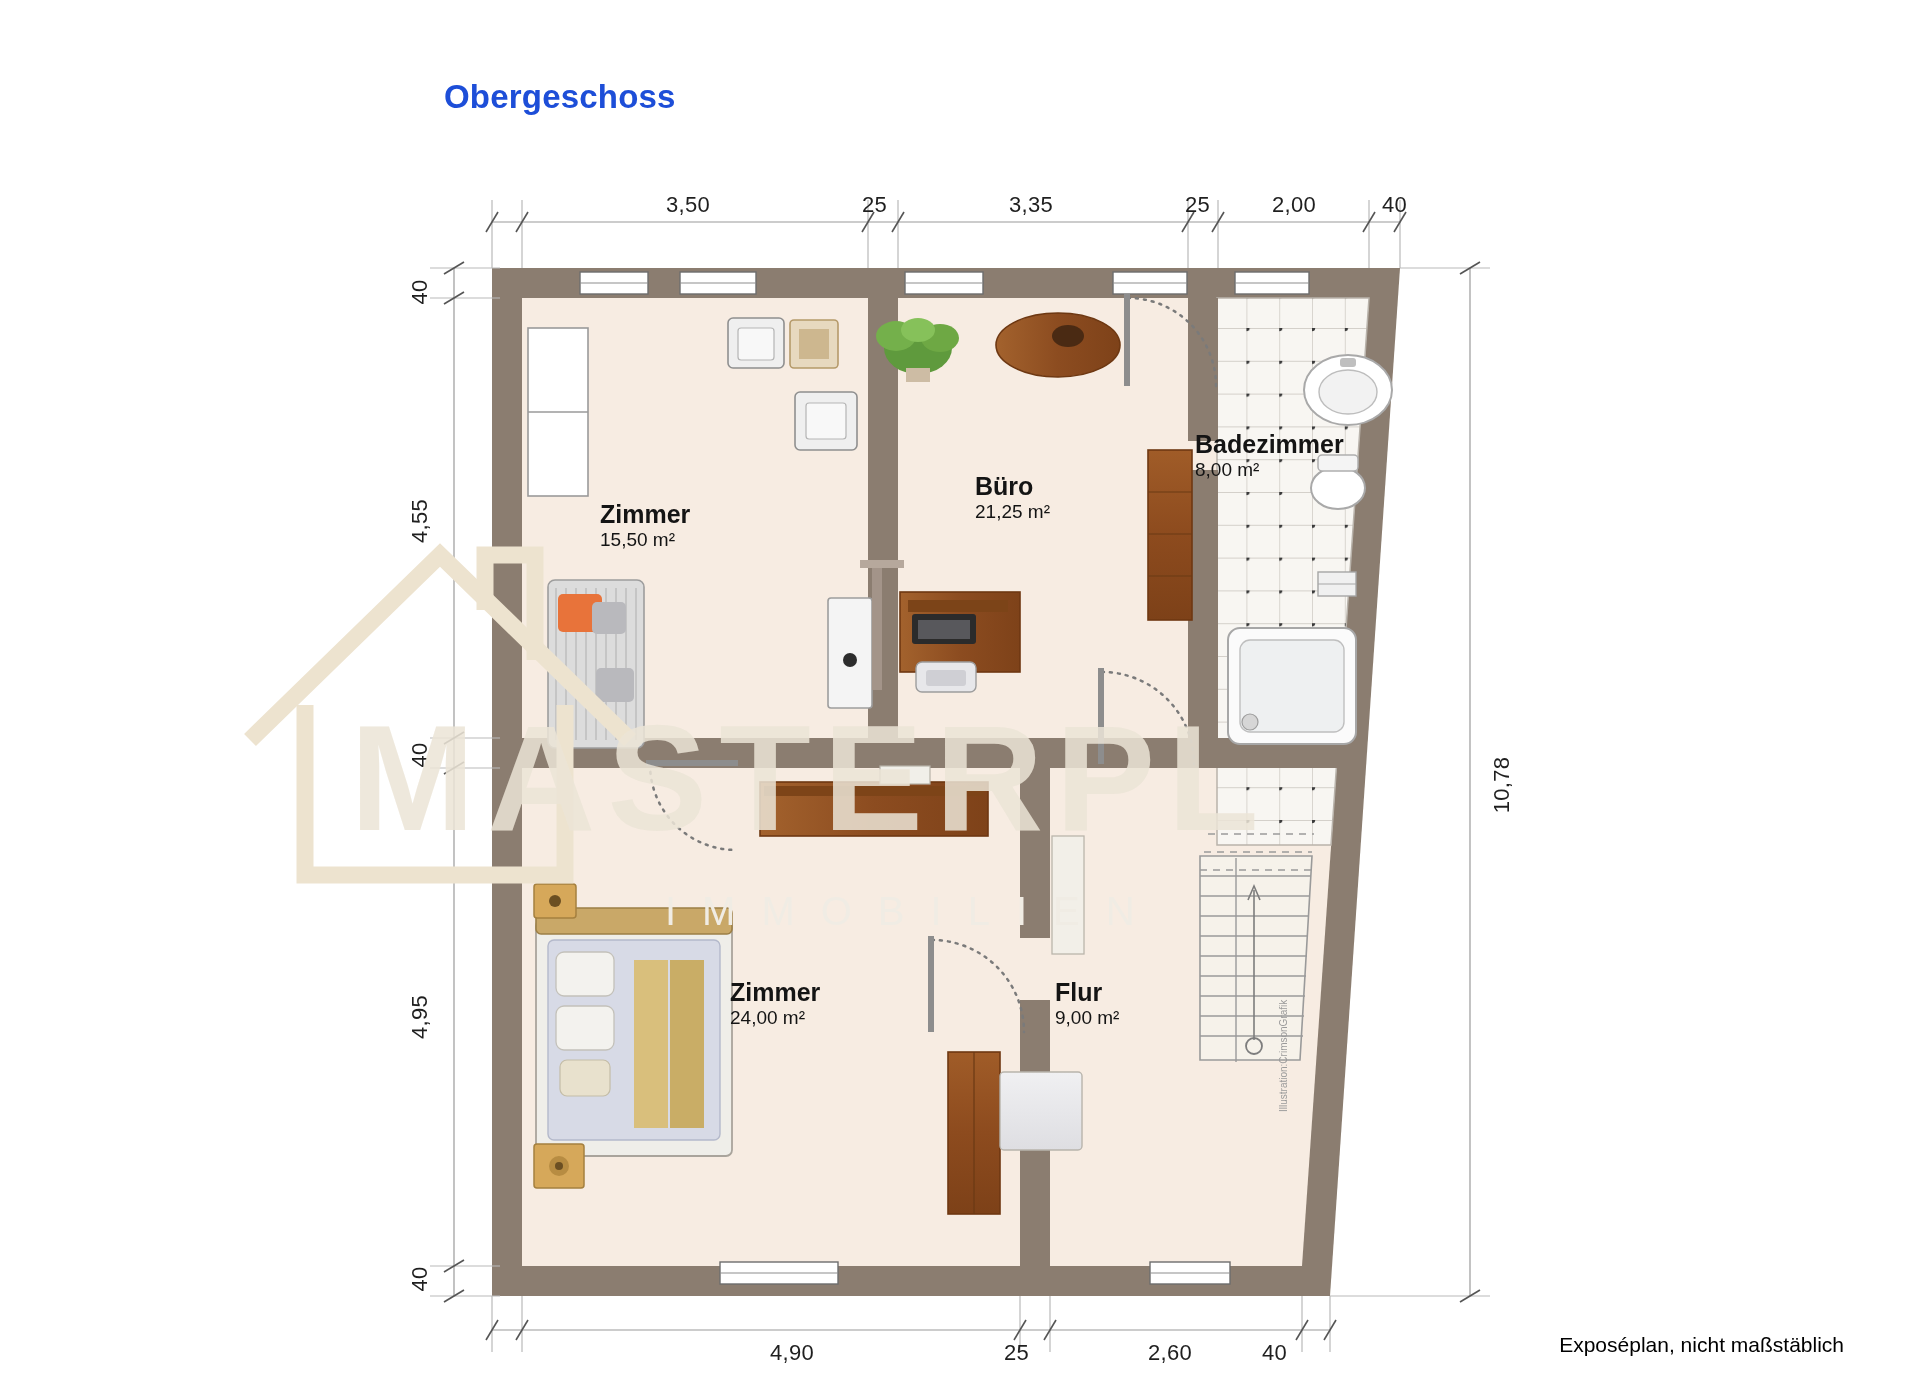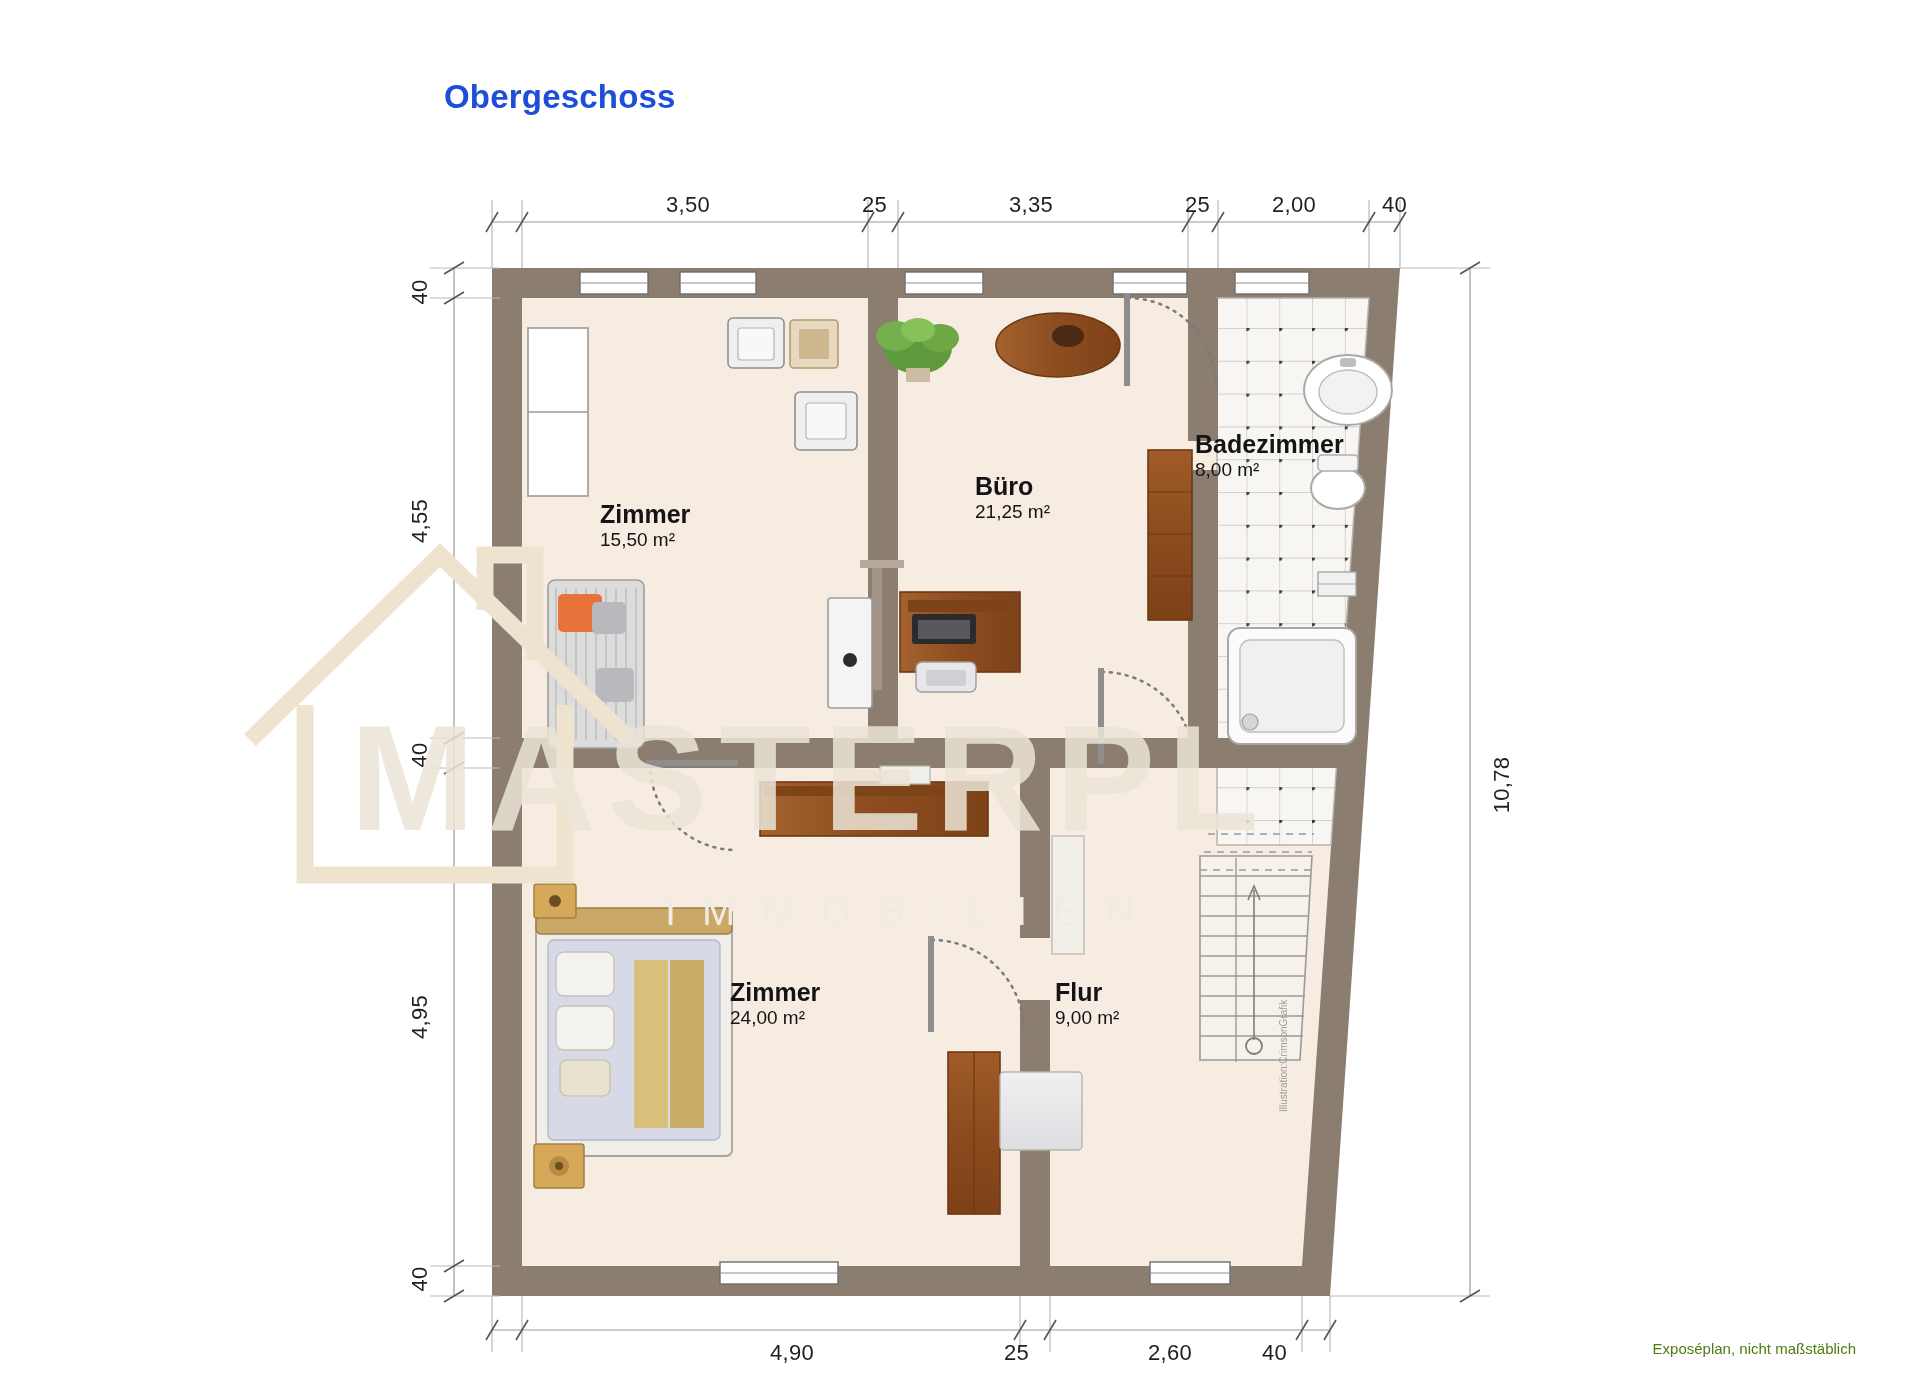--- a/index.html
+++ b/index.html
@@ -22,21 +22,21 @@
 
   .dim-label{position:absolute;font-size:22px;color:#1f1f1f;font-weight:500;
       letter-spacing:.3px;white-space:nowrap;}
   .dim-label.vert{transform:rotate(-90deg);transform-origin:50% 50%;}
 
   
   .room-label{position:absolute;z-index:6;}
   .room-label .rn{font-size:25px;font-weight:bold;color:#141414;line-height:1.15;}
   .room-label .ra{font-size:19px;color:#141414;line-height:1.2;}
 
-  #footer-note{position:absolute;right:64px;bottom:32px;font-size:15px;color:#4d7c0f;}
+  #footer-note{position:absolute;right:76px;bottom:32px;font-size:21px;color:#000000;}
 
   #illustration-credit{position:absolute;left:1278px;top:1112px;font-size:10px;
       color:#9a9a9a;transform:rotate(-90deg);transform-origin:0 0;white-space:nowrap;}
 
   svg{display:block;}
 </style>
 </head>
 <body>
 
 <div id="floorplan-title">Obergeschoss</div>

